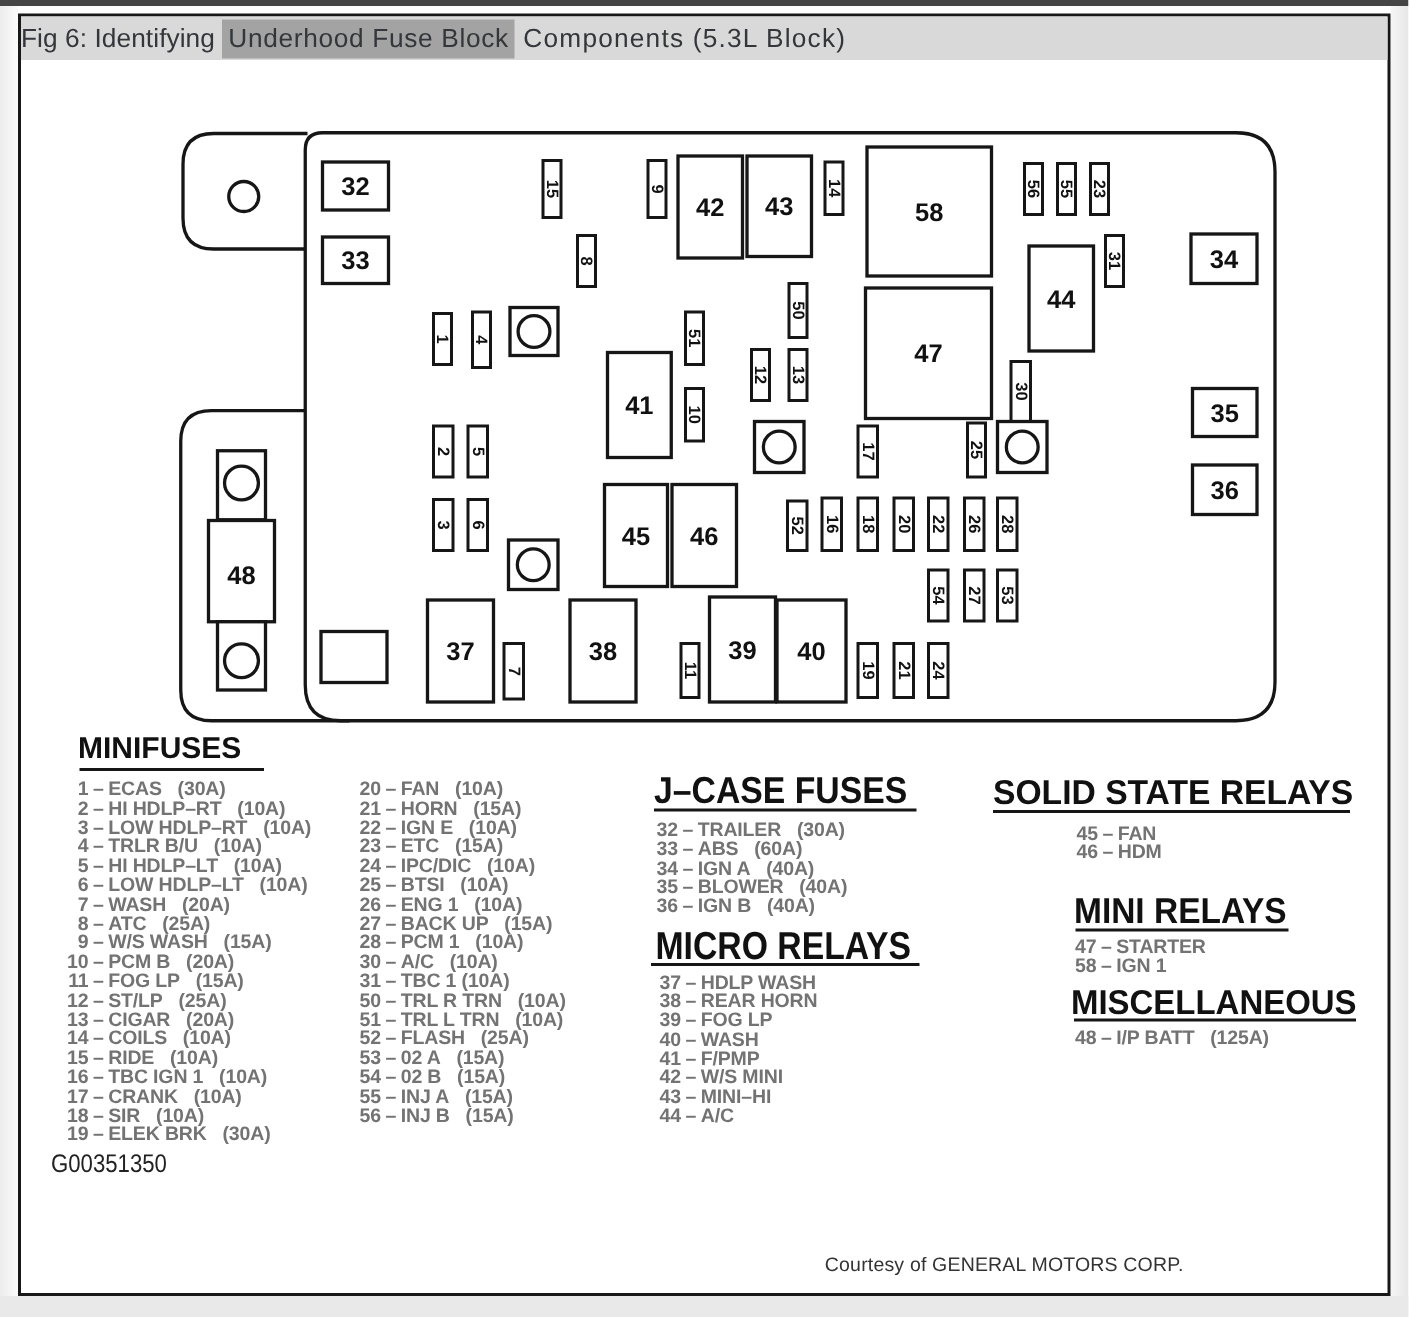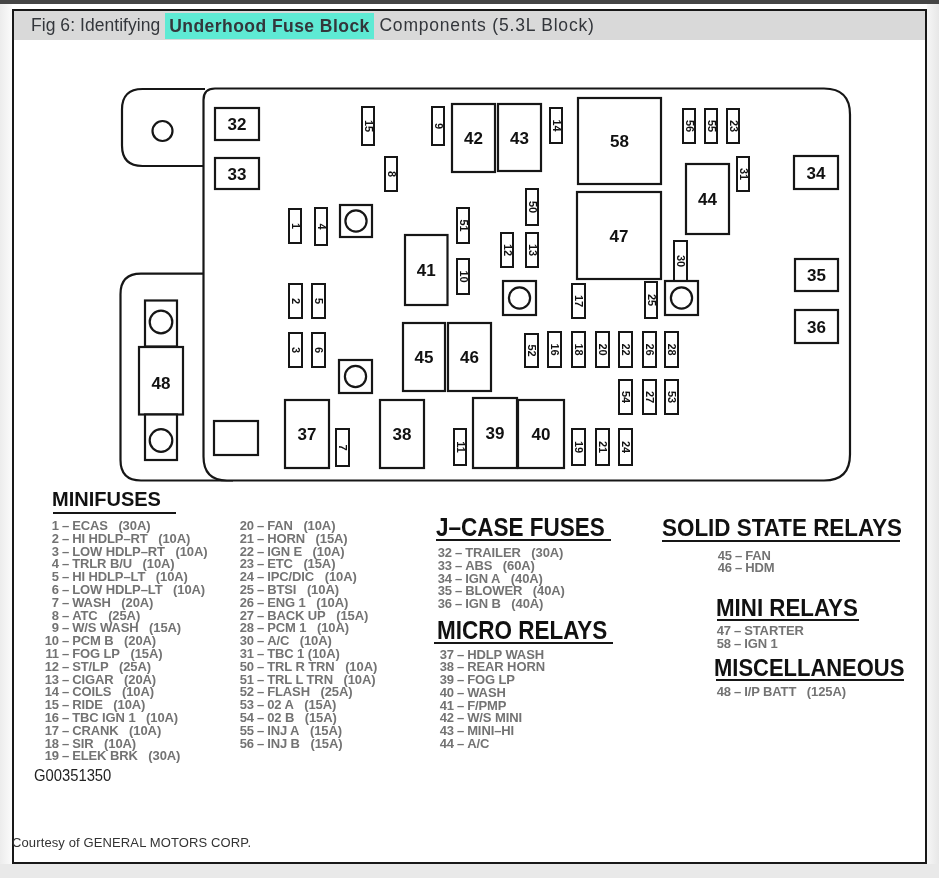--- a/index.html
+++ b/index.html
@@ -16,21 +16,21 @@
 
 <div style="position:absolute;left:0;top:4px;width:12px;height:874px;background:linear-gradient(to right,#ececec,#fbfbfb);"></div>
 
 <div style="position:absolute;left:927px;top:4px;width:12px;height:874px;background:linear-gradient(to right,#f6f6f6,#e7e7e7);"></div>
 
 <div style="position:absolute;left:0;top:864px;width:939px;height:14px;background:#e9e9e9;"></div>
 
 <div style="position:absolute;left:12px;top:9px;width:911px;height:851px;border:2px solid #181818;background:#fff;"></div>
 
 <div style="position:absolute;left:14px;top:11px;width:911px;height:29px;background:#d9d9d9;font-size:17.5px;line-height:29px;color:#33363b;">
-<span style="padding-left:17px;letter-spacing:0.05px;text-align:center;">Fig 6: Identifying </span><span style="background:#5eead4;padding:2.5px 4px 3.5px 4px;letter-spacing:0.45px;font-weight:bold;">Underhood Fuse Block</span><span style="letter-spacing:0.8px;"> Components (5.3L Block)</span>
+<span style="letter-spacing:0.05px;text-align:center;">Fig 6: Identifying </span><span style="background:#a3a3a3;padding:2.5px 4px 3.5px 4px;letter-spacing:0.45px;">Underhood Fuse Block</span><span style="letter-spacing:0.8px;"> Components (5.3L Block)</span>
 </div>
 
 <svg width="939" height="500" viewBox="0 0 939 500" style="position:absolute;left:0;top:0;" xmlns="http://www.w3.org/2000/svg">
 <g stroke="#161616" fill="none" stroke-width="2.2">
 
 <path d="M 205 89 L 142.5 89 Q 122 89 122 109.5 L 122 145.5 Q 122 166 142.5 166 L 204 166" fill="#fff"></path>
 
 <circle cx="162.5" cy="131" r="10"></circle>
 
 <path d="M 205 273.7 L 141 273.7 Q 120.5 273.7 120.5 294.2 L 120.5 460 Q 120.5 480.5 141 480.5 L 233 480.5" fill="#fff"></path>
@@ -433,13 +433,13 @@
 
 <div class="hd" style="left:714px;top:655px;font-size:23px;transform:scaleX(0.955);">MISCELLANEOUS</div>
 <div class="ul" style="left:716px;top:679px;width:188px;"></div>
 
 <div class="list" style="left:709px;top:686px;">
 <div class="row"><span class="num" style="width:22px">48</span><span class="dash">–</span><span class="lbl">I/P BATT&nbsp;&nbsp;&nbsp;(125A)</span></div>
 </div>
 
 <div style="position:absolute;left:34px;top:766px;font-size:17px;color:#222;transform:scaleX(0.87);transform-origin:0 0;">G00351350</div>
 
-<div style="position:absolute;left:12px;top:834.5px;width:777px;text-align:left;font-size:13px;letter-spacing:0.12px;color:#333;">Courtesy of GENERAL MOTORS CORP.</div>
+<div style="position:absolute;left:12px;top:834.5px;width:777px;text-align:right;font-size:13px;letter-spacing:0.12px;color:#333;">Courtesy of GENERAL MOTORS CORP.</div>
 
 </body></html>

